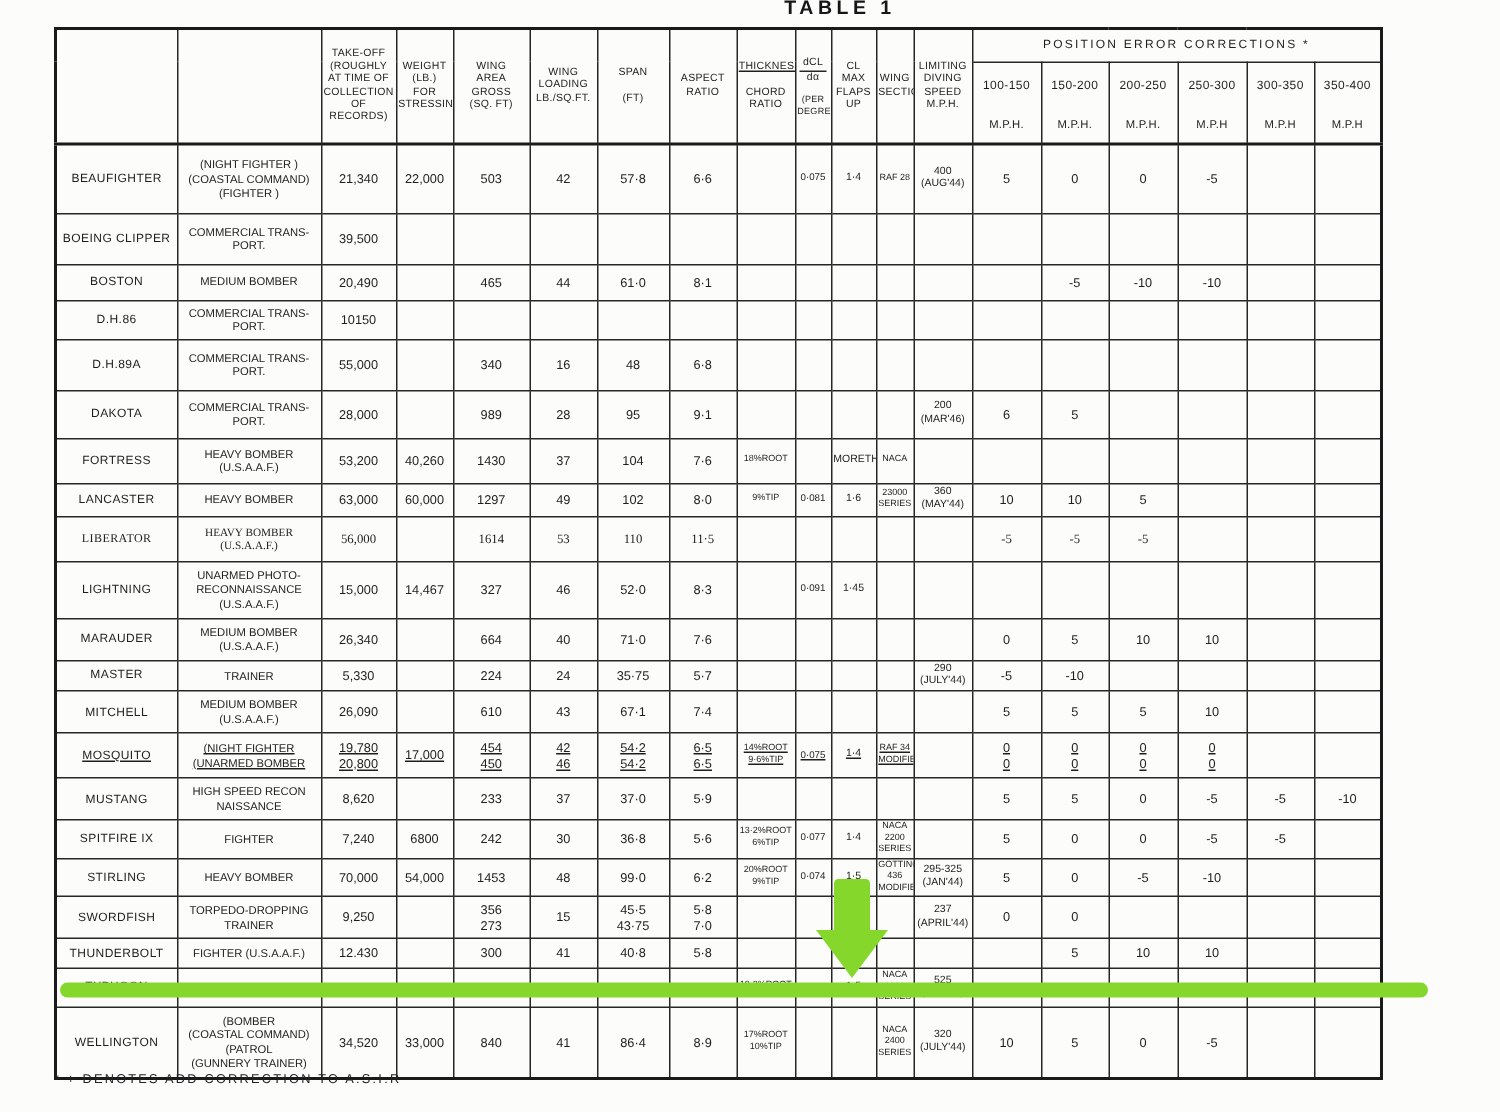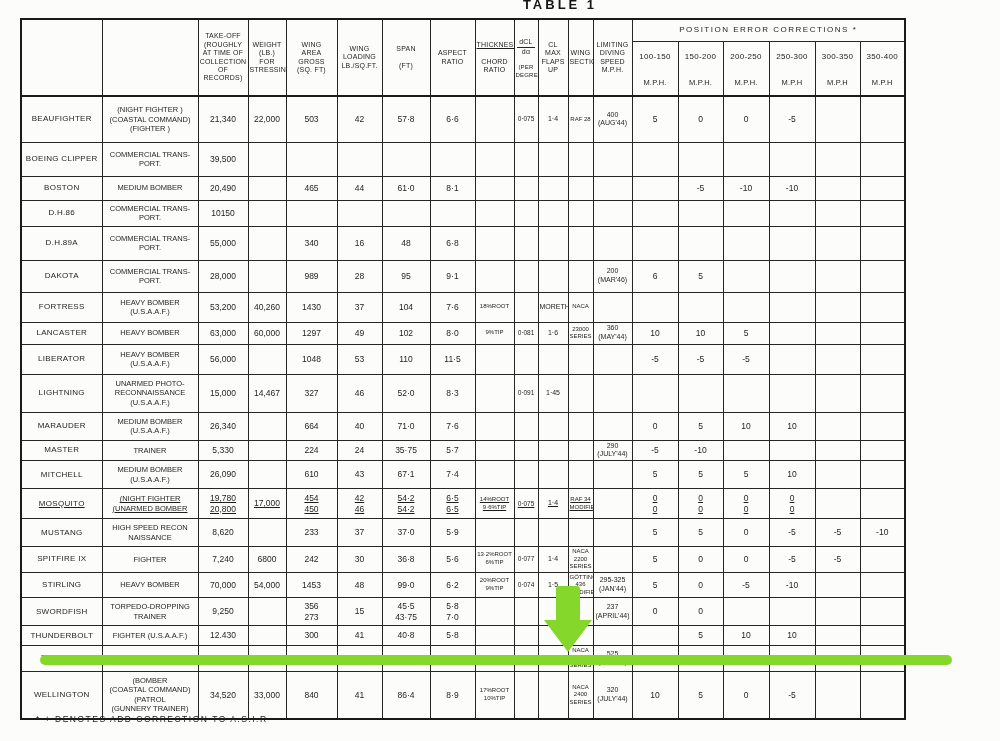--- a/index.html
+++ b/index.html
@@ -1,20 +1,20 @@
 <!DOCTYPE html>
 <html><head>
 <meta charset="utf-8">
 <style>
   html,body{margin:0;padding:0;}
   #page{position:relative;width:1000px;height:741px;background:#fcfcfa;overflow:hidden;
         font-family:"Liberation Sans",sans-serif;color:#1e1e1e;}
   #doc-title{position:absolute;top:-3px;left:460px;width:200px;text-align:center;
              font-size:13px;font-weight:bold;letter-spacing:3px;color:#161616;}
-  table#data-table{position:absolute;left:20px;top:18px;width:884px;border-collapse:collapse;
+  table#data-table{position:absolute;left:36px;top:18px;width:884px;border-collapse:collapse;
                    table-layout:fixed;border:2px solid #1a1a1a;}
   th,td{border:1px solid #262626;padding:1px 1px;overflow:hidden;text-align:center;
         vertical-align:middle;white-space:pre-line;line-height:1.2;font-weight:normal;}
   thead th{font-size:7px;letter-spacing:0.2px;vertical-align:middle;}
   thead tr.tr-top{height:22px;}
   thead tr.tr-bands{height:55px;}
   thead{border-bottom:2px solid #1a1a1a;}
   th.group{font-size:8px;letter-spacing:1.5px;vertical-align:middle;}
   th.band .range{display:block;margin-top:3px;font-size:8px;letter-spacing:0.3px;}
   th.band .unit{display:block;margin-top:16px;font-size:7.5px;}
@@ -296,27 +296,27 @@
 SERIES</td>
           <td class="c-diving">360
 (MAY'44)</td>
           <td class="c-c1">10</td>
           <td class="c-c2">10</td>
           <td class="c-c3">5</td>
           <td class="c-c4"></td>
           <td class="c-c5"></td>
           <td class="c-c6"></td>
         </tr>
-        <tr style="height: 30px;">
+        <tr style="height: 30px; font-family: Liberation Serif, serif;">
           <td class="c-name">LIBERATOR</td>
           <td class="c-role">HEAVY BOMBER
 (U.S.A.A.F.)</td>
           <td class="c-takeoff">56,000</td>
           <td class="c-stressing"></td>
-          <td class="c-area">1048</td>
+          <td class="c-area">1614</td>
           <td class="c-loading">53</td>
           <td class="c-span">110</td>
           <td class="c-aspect">11·5</td>
           <td class="c-thickness"></td>
           <td class="c-dcl"></td>
           <td class="c-clmax"></td>
           <td class="c-section"></td>
           <td class="c-diving"></td>
           <td class="c-c1">-5</td>
           <td class="c-c2">-5</td>

